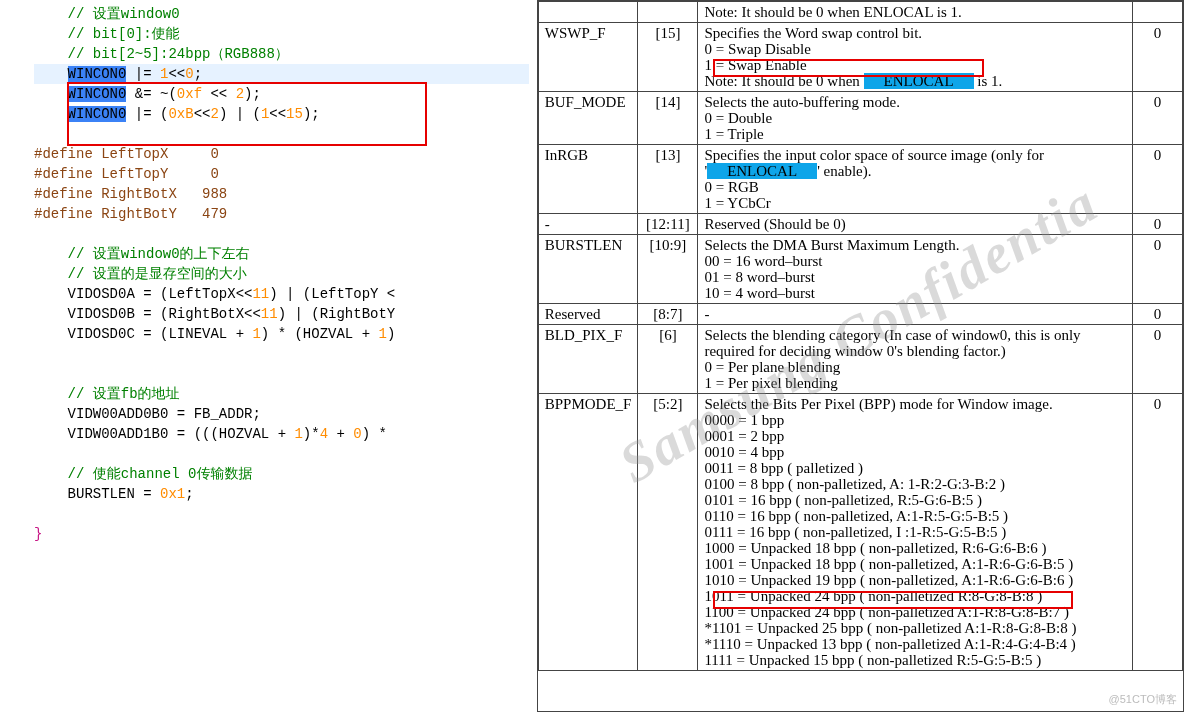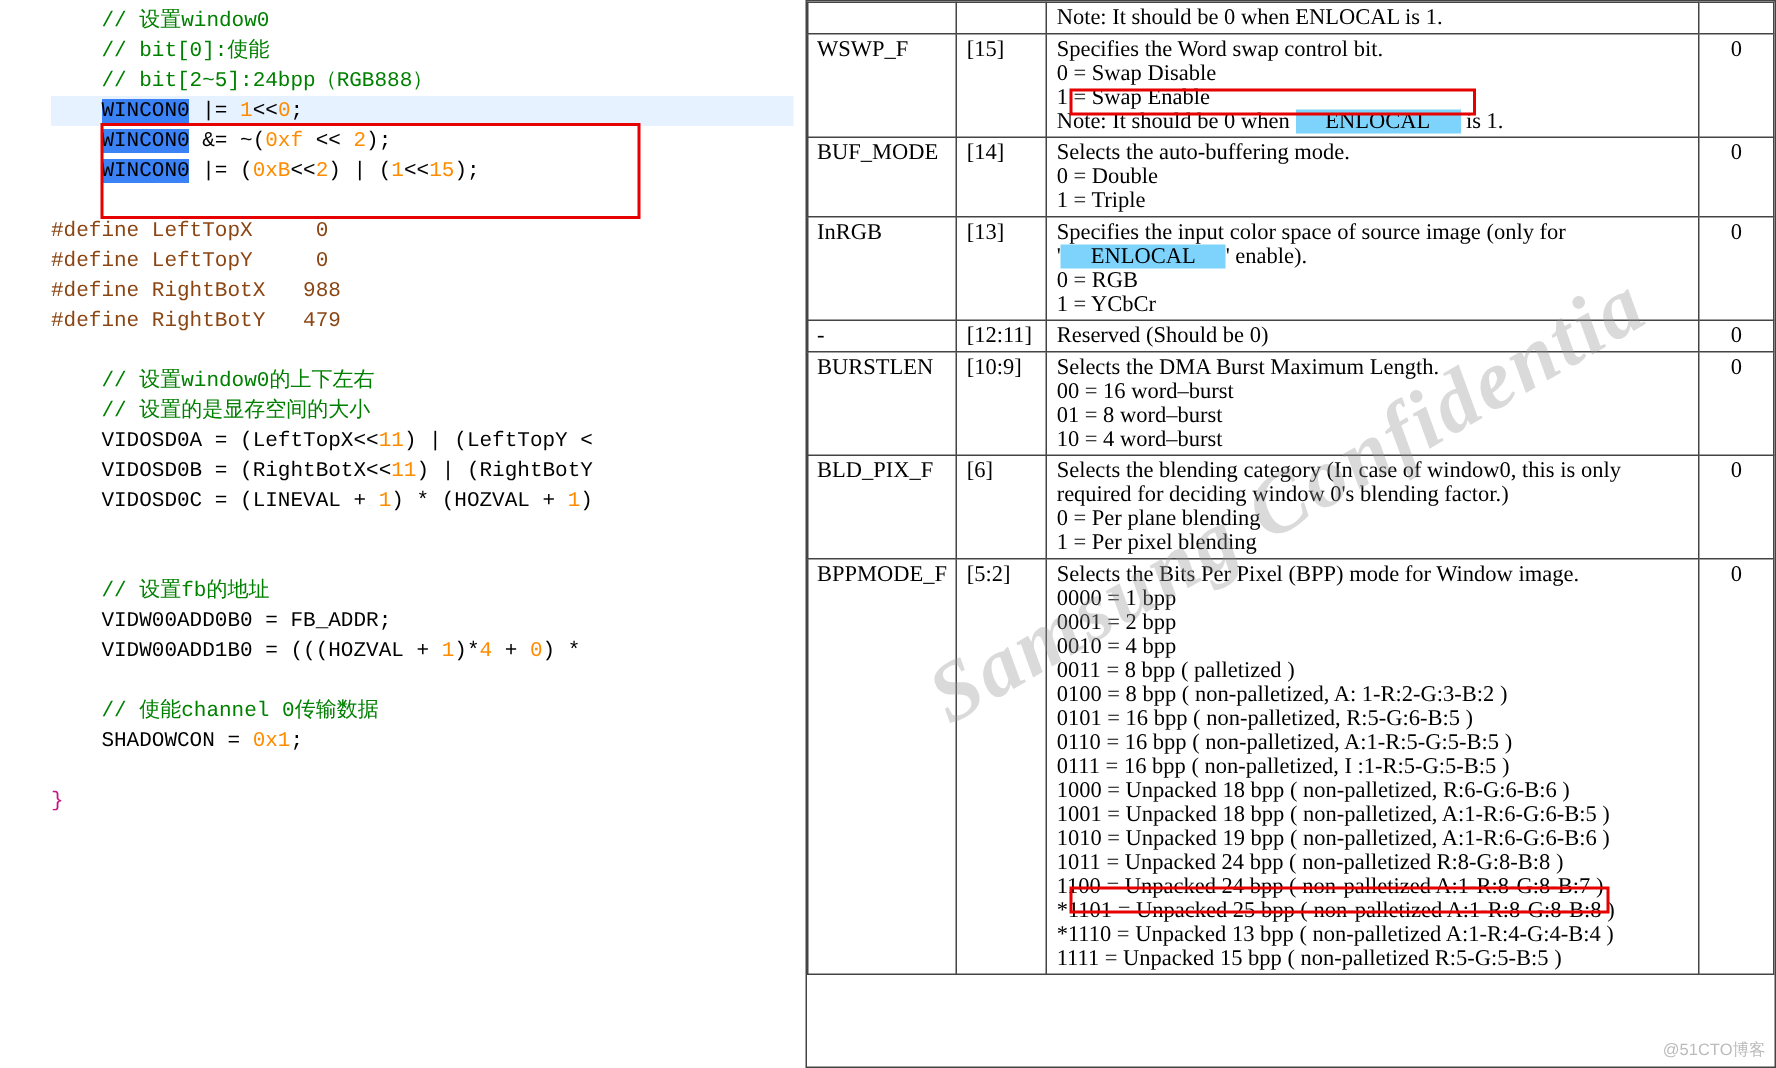--- a/index.html
+++ b/index.html
@@ -14,24 +14,24 @@
   .num { color: #ff8c00; }
   .selected-line { background: #e6f2ff; }
   .define { color: #8b4513; }
   .brace { color: #c71585; }
   .red-box1 { position: absolute; border: 2px solid #e60000; left: 41px; top: 82px; width: 360px; height: 64px; pointer-events: none; }
 
   
   table.regs { border-collapse: collapse; width: 100%; font-family: Liberation Serif, serif; font-size: 15px; }
   table.regs td { border: 1px solid #444; padding: 2px 6px; vertical-align: top; line-height: 16px; }
   td.c0 { width: 95px; }
-  td.c1 { width: 60px; }
+  td.c1 { width: 60px; text-align: center; }
   td.c2 { }
   td.c3 { width: 50px; text-align: center; }
-  .hl-yellow { background: #7dd3fc; padding: 0 20px; }
+  .hl-yellow { background: #0ea5e9; padding: 0 20px; }
   .red-box2 { position: absolute; border: 2px solid #e60000; left: 175px; top: 58px; width: 271px; height: 18px; pointer-events: none; }
   .red-box3 { position: absolute; border: 2px solid #e60000; left: 175px; top: 590px; width: 360px; height: 18px; pointer-events: none; }
   .watermark { position: absolute; font-size: 56px; color: rgba(150,150,150,0.35); font-style: italic; font-family: Georgia, serif; font-weight: bold; transform: rotate(-30deg); left: 50px; top: 300px; pointer-events: none; white-space: nowrap; letter-spacing: 2px; }
   .blog-mark { position: absolute; right: 6px; bottom: 4px; font-size: 11px; color: rgba(120,120,120,0.5); font-family: Arial, sans-serif; margin-left: 20px; }
 </style>
 </head>
 <body>
 
 <div class="container">
   <div class="left-pane">
@@ -52,21 +52,21 @@
     <div class="code-line"><span>    VIDOSD0A = (LeftTopX&lt;&lt;</span><span class="num">11</span><span>) | (LeftTopY &lt;</span></div>
     <div class="code-line"><span>    VIDOSD0B = (RightBotX&lt;&lt;</span><span class="num">11</span><span>) | (RightBotY</span></div>
     <div class="code-line"><span>    VIDOSD0C = (LINEVAL + </span><span class="num">1</span><span>) * (HOZVAL + </span><span class="num">1</span><span>)</span></div>
     <div class="code-line">&nbsp;</div>
     <div class="code-line">&nbsp;</div>
     <div class="code-line"><span class="comment">    // 设置fb的地址</span></div>
     <div class="code-line">    VIDW00ADD0B0 = FB_ADDR;</div>
     <div class="code-line"><span>    VIDW00ADD1B0 = (((HOZVAL + </span><span class="num">1</span><span>)*</span><span class="num">4</span><span> + </span><span class="num">0</span><span>) *</span></div>
     <div class="code-line">&nbsp;</div>
     <div class="code-line"><span class="comment">    // 使能channel 0传输数据</span></div>
-    <div class="code-line"><span>    SHADOWCON = </span><span class="num">0x1</span><span>;</span></div>
+    <div class="code-line"><span>    BURSTLEN = </span><span class="num">0x1</span><span>;</span></div>
     <div class="code-line">&nbsp;</div>
     <div class="code-line"><span class="brace">}</span></div>
     <div class="red-box1"></div>
   </div>
 
   <div class="right-pane">
     <table class="regs">
       <tbody>
           <tr>
             <td class="c0"></td>
@@ -98,20 +98,26 @@
         <td class="c2">Reserved (Should be 0)</td>
         <td class="c3">0</td>
       </tr>
       <tr>
         <td class="c0">BURSTLEN</td>
         <td class="c1">[10:9]</td>
         <td class="c2" id="r5d">Selects the DMA Burst Maximum Length.<br>00 = 16 word–burst<br>01 = 8 word–burst<br>10 = 4 word–burst</td>
         <td class="c3">0</td>
       </tr>
       <tr>
+        <td class="c0">Reserved</td>
+        <td class="c1">[8:7]</td>
+        <td class="c2">-</td>
+        <td class="c3">0</td>
+      </tr>
+      <tr>
         <td class="c0">BLD_PIX_F</td>
         <td class="c1">[6]</td>
         <td class="c2" id="r7d">Selects the blending category (In case of window0, this is only required for deciding window 0's blending factor.)<br>0 = Per plane blending<br>1 = Per pixel blending</td>
         <td class="c3">0</td>
       </tr>
       <tr>
         <td class="c0">BPPMODE_F</td>
         <td class="c1">[5:2]</td>
         <td class="c2" id="r8d">Selects the Bits Per Pixel (BPP) mode for Window image.<br>0000 = 1 bpp<br>0001 = 2 bpp<br>0010 = 4 bpp<br>0011 = 8 bpp ( palletized )<br>0100 = 8 bpp ( non-palletized, A: 1-R:2-G:3-B:2 )<br>0101 = 16 bpp ( non-palletized, R:5-G:6-B:5 )<br>0110 = 16 bpp ( non-palletized, A:1-R:5-G:5-B:5 )<br>0111 = 16 bpp ( non-palletized, I :1-R:5-G:5-B:5 )<br>1000 = Unpacked 18 bpp ( non-palletized, R:6-G:6-B:6 )<br>1001 = Unpacked 18 bpp ( non-palletized, A:1-R:6-G:6-B:5 )<br>1010 = Unpacked 19 bpp ( non-palletized, A:1-R:6-G:6-B:6 )<br>1011 = Unpacked 24 bpp ( non-palletized R:8-G:8-B:8 )<br>1100 = Unpacked 24 bpp ( non-palletized A:1-R:8-G:8-B:7 )<br>*1101 = Unpacked 25 bpp ( non-palletized A:1-R:8-G:8-B:8 )<br>*1110 = Unpacked 13 bpp ( non-palletized A:1-R:4-G:4-B:4 )<br>1111 = Unpacked 15 bpp ( non-palletized R:5-G:5-B:5 )</td>
         <td class="c3">0</td>

